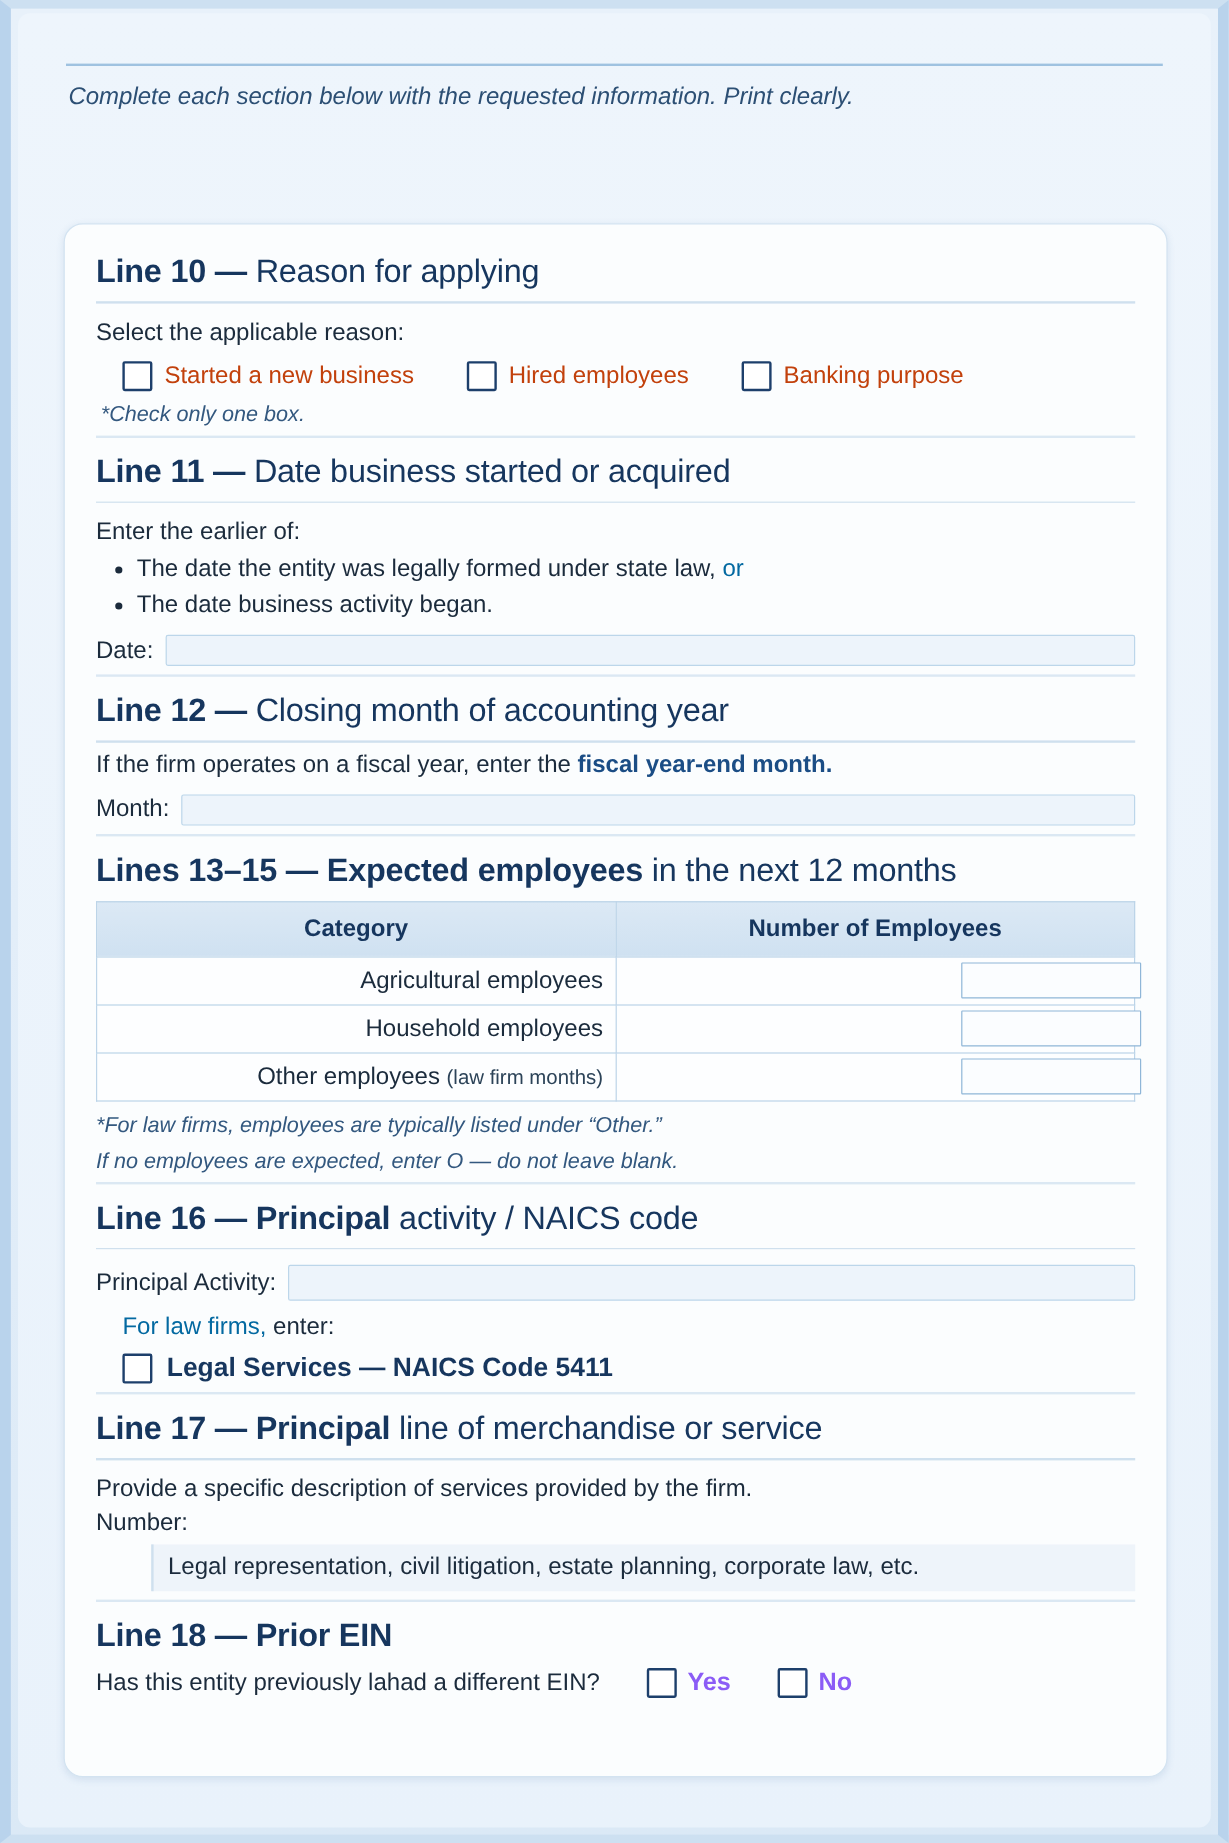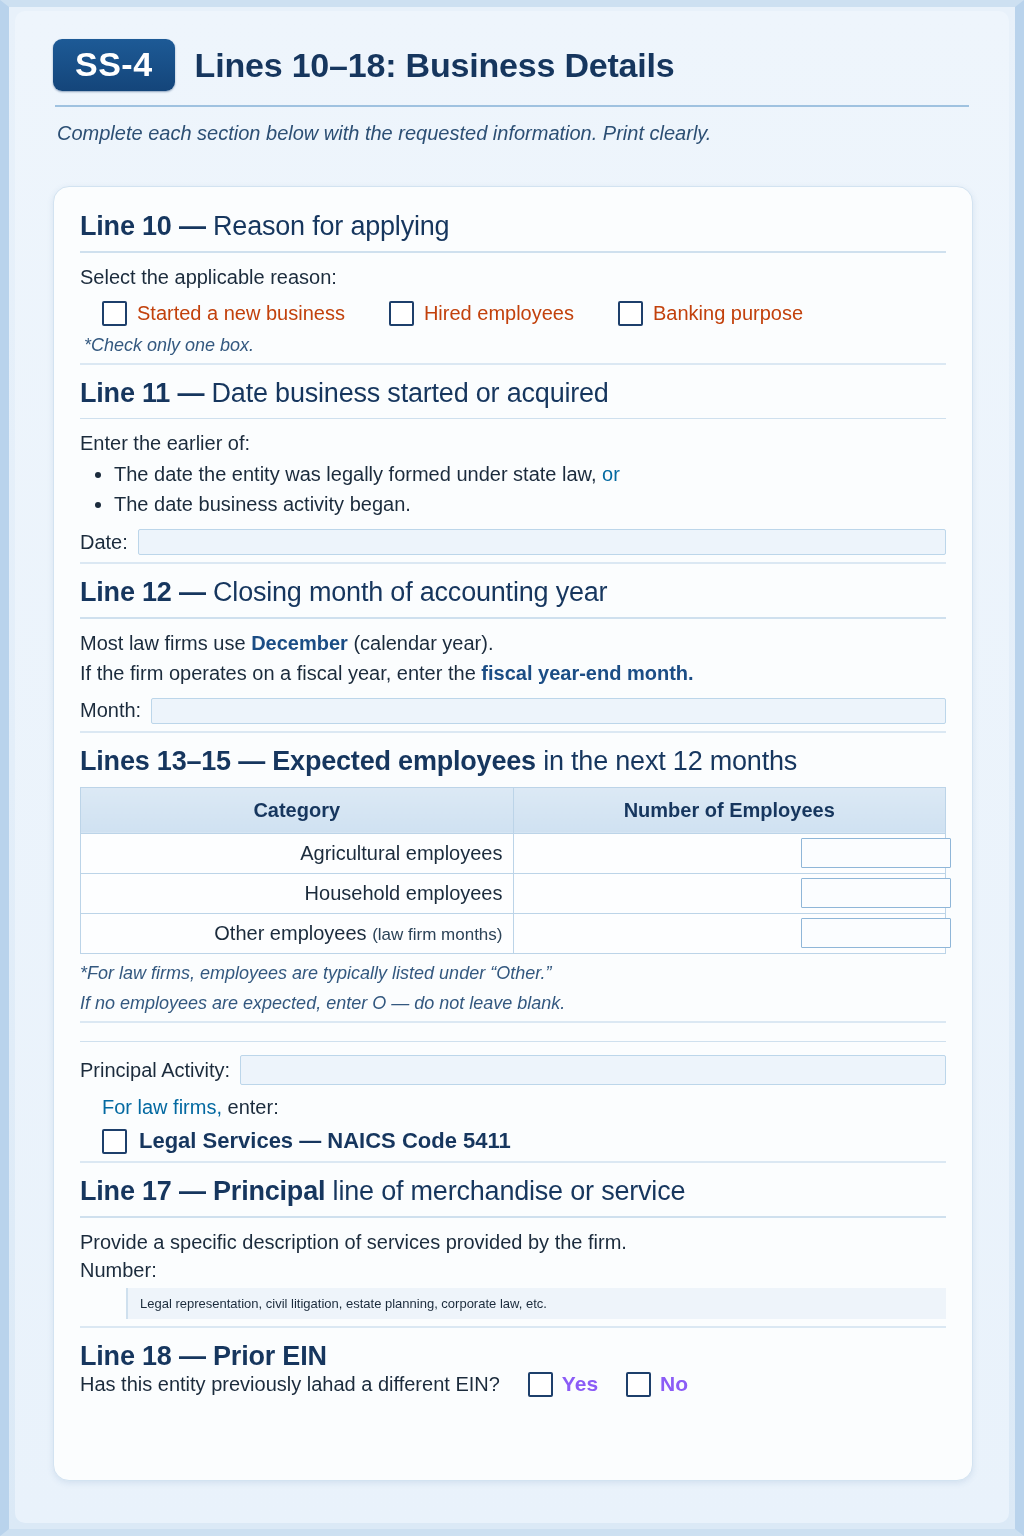--- a/index.html
+++ b/index.html
@@ -101,42 +101,38 @@
   td.numcell { position:relative; padding:0; }
   td.numcell .cellinp {
     position:absolute; right:-6px; top:4px;
     width:150px; height:30px;
     background:#fbfdff; border:1px solid #8fb6d8; border-radius:1px;
   }
 
   
   .example-box {
     margin:6px 0 0 46px; background:#eef4fa; border-left:2px solid #cfe0ee;
-    padding:8px 12px; font-size:13px; color:#1b2b3c;
+    padding:8px 12px; font-size:20px; color:#1b2b3c;
   }
   .lbl-inline { font-size:20px; color:#1b2b3c; margin:11px 0 0 0; }
 
-  .yesno { display:flex; align-items:center; gap:16px; flex-wrap:nowrap; }
+  .yesno { display:flex; align-items:center; gap:27px; margin-top:11px; flex-wrap:nowrap; }
   .yesno .q { font-size:20px; color:#1b2b3c; white-space:nowrap; }
   .yesno .opt { display:flex; align-items:center; gap:9px; margin-left:12px; }
   .yesno .opt span { font-size:21px; font-weight:bold; color:#8b5cf6; }
   .naics-row { display:flex; align-items:center; gap:12px; margin:9px 0 4px 22px; }
   .naics-row .t { font-size:22px; font-weight:bold; color:#16365e; }
 </style>
 </head>
 <body>
 
 <div class="page">
  <div class="inner">
 
   <div class="header">
-    <div class="header-row">
-      <div class="badge">SS-4</div>
-      <div class="title">Lines 10–18: Business Details</div>
-    </div>
     <div class="header-rule"></div>
     <div class="subtitle">Complete each section below with the requested information. Print clearly.</div>
   </div>
 
   <div class="card">
 
     <div class="sec">
       <h2 class="sec-title"><b>Line 10 — </b><span>Reason for applying</span></h2>
       <div class="title-rule"></div>
       <p class="txt">Select the applicable reason:</p>
@@ -167,21 +163,20 @@
       </ul>
       <div class="fieldrow">
         <div class="fieldlabel">Date:</div>
         <div class="inp"></div>
       </div>
     </div>
 
     <div class="sec">
       <h2 class="sec-title"><b>Line 12 — </b><span>Closing month of accounting year</span></h2>
       <div class="title-rule"></div>
-      <p class="txt"><span>Most law firms use  </span><b class="blue-b">December</b><span> (calendar year).</span></p>
       <p class="txt" style="margin-top:7px"><span>If the firm operates on a fiscal year, enter the </span><b class="blue-b">fiscal year-end month.</b></p>
       <div class="fieldrow">
         <div class="fieldlabel">Month:</div>
         <div class="inp"></div>
       </div>
     </div>
 
     <div class="sec">
       <h2 class="sec-title"><b>Lines 13–15 — </b><b>Expected employees</b><span> in the next 12 months</span></h2>
       <table class="emp">
@@ -210,20 +205,21 @@
                   <div class="cellinp"></div>
                 </td>
           </tr>
         </tbody>
       </table>
       <div class="note" style="margin-left:0">*For law firms, employees are typically listed under “Other.”</div>
       <div class="note" style="margin-left:0">If no employees are expected, enter O — do not leave blank.</div>
     </div>
 
     <div class="sec">
+      <h2 class="sec-title"><b>Line 16 — </b><b>Principal</b><span> activity / NAICS code</span></h2>
       <div class="title-rule"></div>
       <div class="fieldrow">
         <div class="fieldlabel">Principal Activity:</div>
         <div class="inp tall"></div>
       </div>
       <p class="lbl-inline" style="margin-left:22px"><b class="navy-b">For law firms,</b><span> enter:</span></p>
       <div class="naics-row">
         <div class="cbox"></div>
         <div class="t">Legal Services — NAICS Code 5411</div>
       </div>

